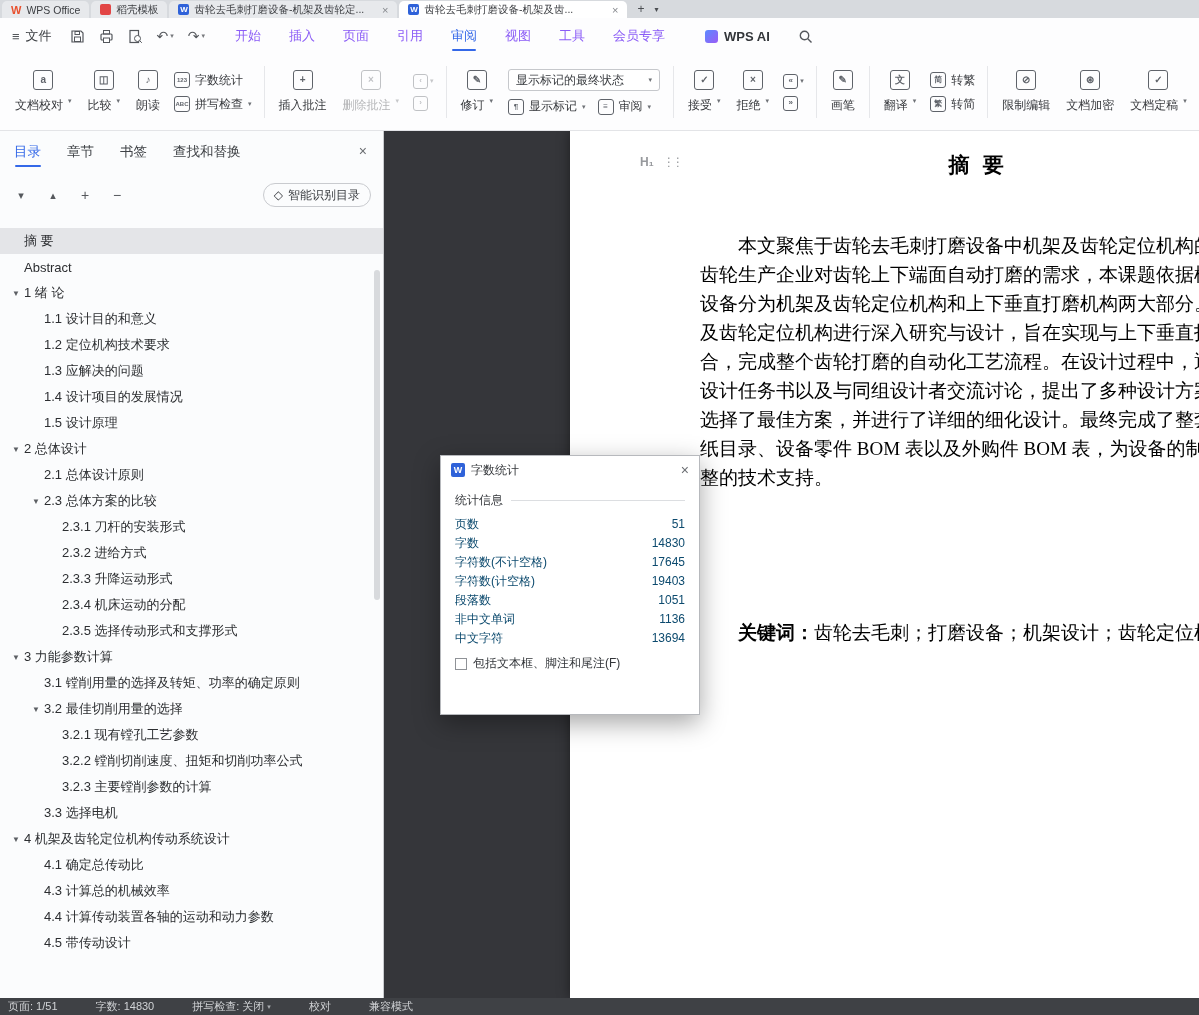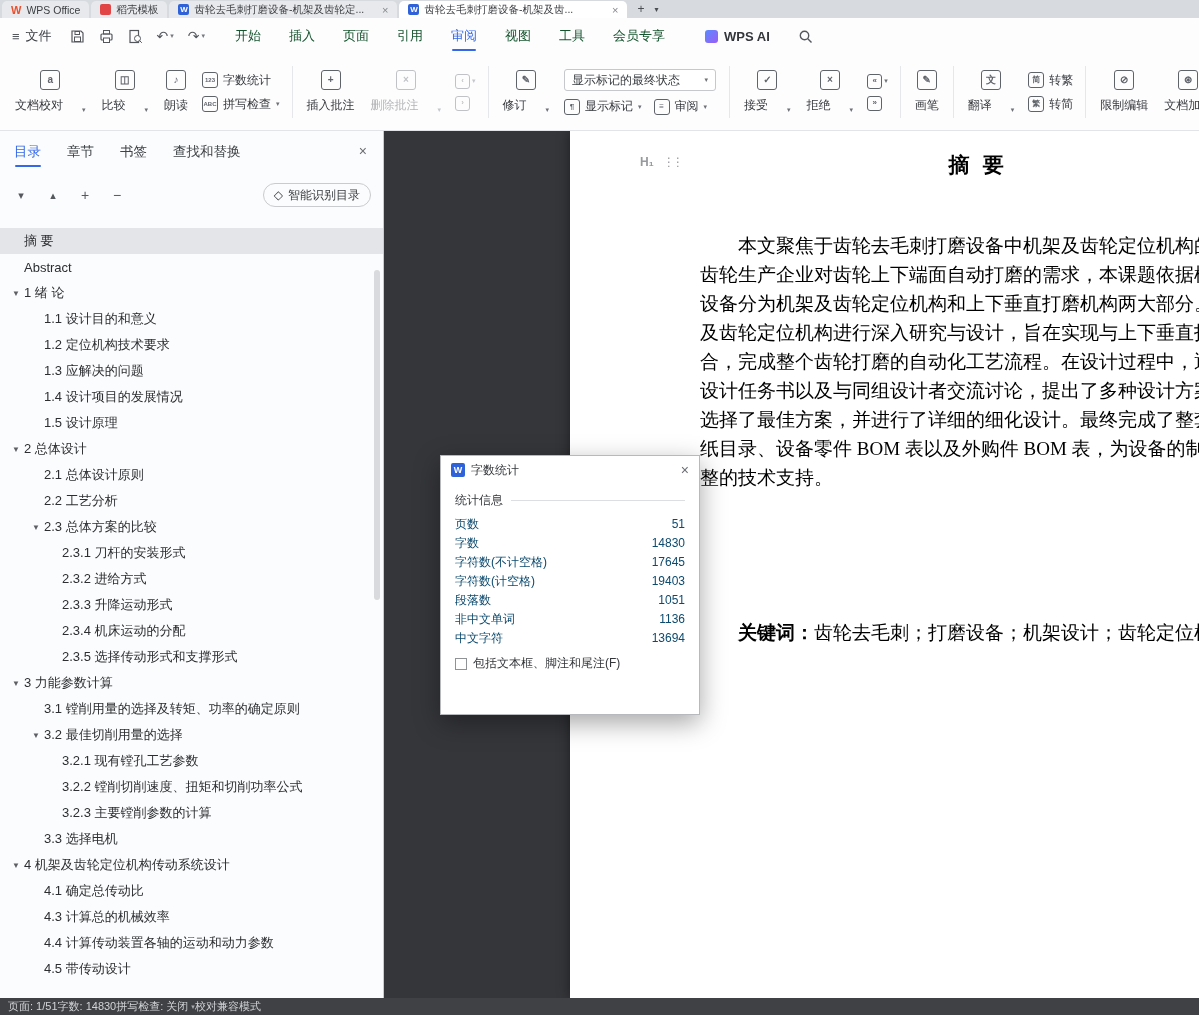--- a/index.html
+++ b/index.html
@@ -22,33 +22,33 @@
 
   
   .menubar{position:absolute;top:18px;left:0;right:0;height:36px;background:#fdfdfe;display:flex;align-items:center}
   .file-btn{display:flex;align-items:center;gap:6px;font-size:13px;color:#3a3d41;margin-left:12px}
   .hamburger{font-size:13px;color:#55585c}
   .qat{display:flex;align-items:center;gap:14px;margin-left:18px}
   .qbtn{display:flex;align-items:center;gap:2px;color:#54575c}
   .qcaret{font-size:7px;color:#77797d}
   .uglyph{font-size:14px;color:#54575c;line-height:1}
   .menu-items{display:flex;margin-left:16px}
-  .mitem{padding:0 14px;font-size:13px;color:#14532d;height:36px;line-height:36px;position:relative}
+  .mitem{padding:0 14px;font-size:13px;color:#8b5cf6;height:36px;line-height:36px;position:relative}
   .mitem.active{color:#3468e8}
   .mitem.active::after{content:"";position:absolute;left:50%;transform:translateX(-50%);bottom:3px;width:24px;height:2px;border-radius:1px;background:#3468e8}
   .wpsai{display:flex;align-items:center;gap:6px;margin-left:26px;font-size:13px;color:#33363a;font-weight:bold}
   .aibadge{width:13px;height:13px;border-radius:3px;background:linear-gradient(135deg,#5a8bff,#9b5cf6)}
   .searchbtn{margin-left:28px;display:flex;align-items:center}
 
   
   .ribbon{position:absolute;top:54px;left:0;right:0;height:77px;background:#fdfdfe;border-bottom:1px solid #e3e4e7;display:flex;align-items:center;padding:0 8px}
   .rgroup{display:flex;align-items:center;gap:2px;height:100%}
   .rsep{width:1px;height:52px;background:#e6e7ea;margin:0 7px;flex:none}
   .rbig{display:flex;flex-direction:column;align-items:center;justify-content:center;gap:7px;padding:4px 7px;flex:none}
-  .rlab{display:flex;align-items:flex-end;gap:19px;font-size:12px;color:#37393d;white-space:nowrap}
+  .rlab{display:flex;align-items:flex-start;gap:5px;font-size:12px;color:#37393d;white-space:nowrap}
   .caret{font-size:7px;color:#6e7176}
   .ric{width:20px;height:20px;border:1.5px solid #5f636a;border-radius:3px;display:flex;align-items:center;justify-content:center;font-size:10px;font-weight:bold;color:#5f636a;flex:none;line-height:1}
   .ric-sm{width:16px;height:16px;border:1.4px solid #5f636a;border-radius:3px;display:flex;align-items:center;justify-content:center;font-size:8px;font-weight:bold;color:#5f636a;flex:none;line-height:1}
   .ric-xs{width:15px;height:15px;border:1.3px solid #5f636a;border-radius:3px;display:flex;align-items:center;justify-content:center;font-size:8px;font-weight:bold;color:#5f636a;flex:none;line-height:1}
   .tiny-text{font-size:6px;letter-spacing:0}
   .rstack{display:flex;flex-direction:column;justify-content:center;gap:7px;padding:0 5px}
   .rsm{display:flex;align-items:center;gap:5px;font-size:12px;color:#37393d;white-space:nowrap}
   .disabled{opacity:.38}
   .rcol{display:flex;flex-direction:column;gap:7px;padding:8px 6px}
   .combo{width:152px;height:22px;border:1px solid #c6c8cc;border-radius:3px;background:#fff;display:flex;align-items:center;justify-content:space-between;padding:0 7px;font-size:12px;color:#3a3d41;white-space:nowrap}
@@ -98,21 +98,21 @@
   .stat-row{display:flex;justify-content:space-between;height:19px;line-height:19px;color:#0c4a6e}
   .cb-row{display:flex;align-items:center;gap:6px;margin-top:7px;color:#33363a}
   .cbox{width:12px;height:12px;border:1px solid #8f9297;background:#fff;flex:none;font-size:9px;line-height:10px;text-align:center;color:#2f62d9}
   .dlg-footer{display:flex;align-items:center;justify-content:space-between;padding:10px 14px 0}
   .tips{display:flex;align-items:center;gap:5px;color:#4a6ee0}
   .tips-icon{width:13px;height:13px;border:1px solid #4a6ee0;border-radius:50%;font-size:6px;display:flex;align-items:center;justify-content:center;color:#4a6ee0}
   .btn-close{width:74px;height:26px;background:#e9eaec;border:1px solid #8a8d92;border-radius:2px;font-size:12px;color:#2f3236;display:flex;align-items:center;justify-content:center}
 
   
   .statusbar{position:absolute;left:0;right:0;bottom:0;height:17px;background:#3f4145;display:flex;align-items:center;font-size:11px;color:#d2d4d7}
-  .sitem{display:flex;align-items:center;gap:3px;white-space:nowrap}
+  .sitem{margin-left:38px;display:flex;align-items:center;gap:3px;white-space:nowrap}
   .sitem.first{margin-left:8px}
   .scaret{font-size:7px;color:#a6a9ad}
 </style>
 </head>
 <body>
 
 <div class="titlebar">
   <div class="wtab">
     <span class="wlogo">W</span>
     <span class="tlabel">WPS Office</span>
@@ -420,24 +420,20 @@
       </div>
       <div class="toc-row lvl0">
         <span class="toc-arrow">▼</span>
         <span class="toc-label">2 总体设计</span>
       </div>
       <div class="toc-row lvl1">
         <span class="toc-arrow"></span>
         <span class="toc-label">2.1 总体设计原则</span>
       </div>
       <div class="toc-row lvl1">
-        <span class="toc-arrow"></span>
-        <span class="toc-label">2.2 工艺分析</span>
-      </div>
-      <div class="toc-row lvl1">
         <span class="toc-arrow">▼</span>
         <span class="toc-label">2.3 总体方案的比较</span>
       </div>
       <div class="toc-row lvl2">
         <span class="toc-arrow"></span>
         <span class="toc-label">2.3.1 刀杆的安装形式</span>
       </div>
       <div class="toc-row lvl2">
         <span class="toc-arrow"></span>
         <span class="toc-label">2.3.2 进给方式</span>

